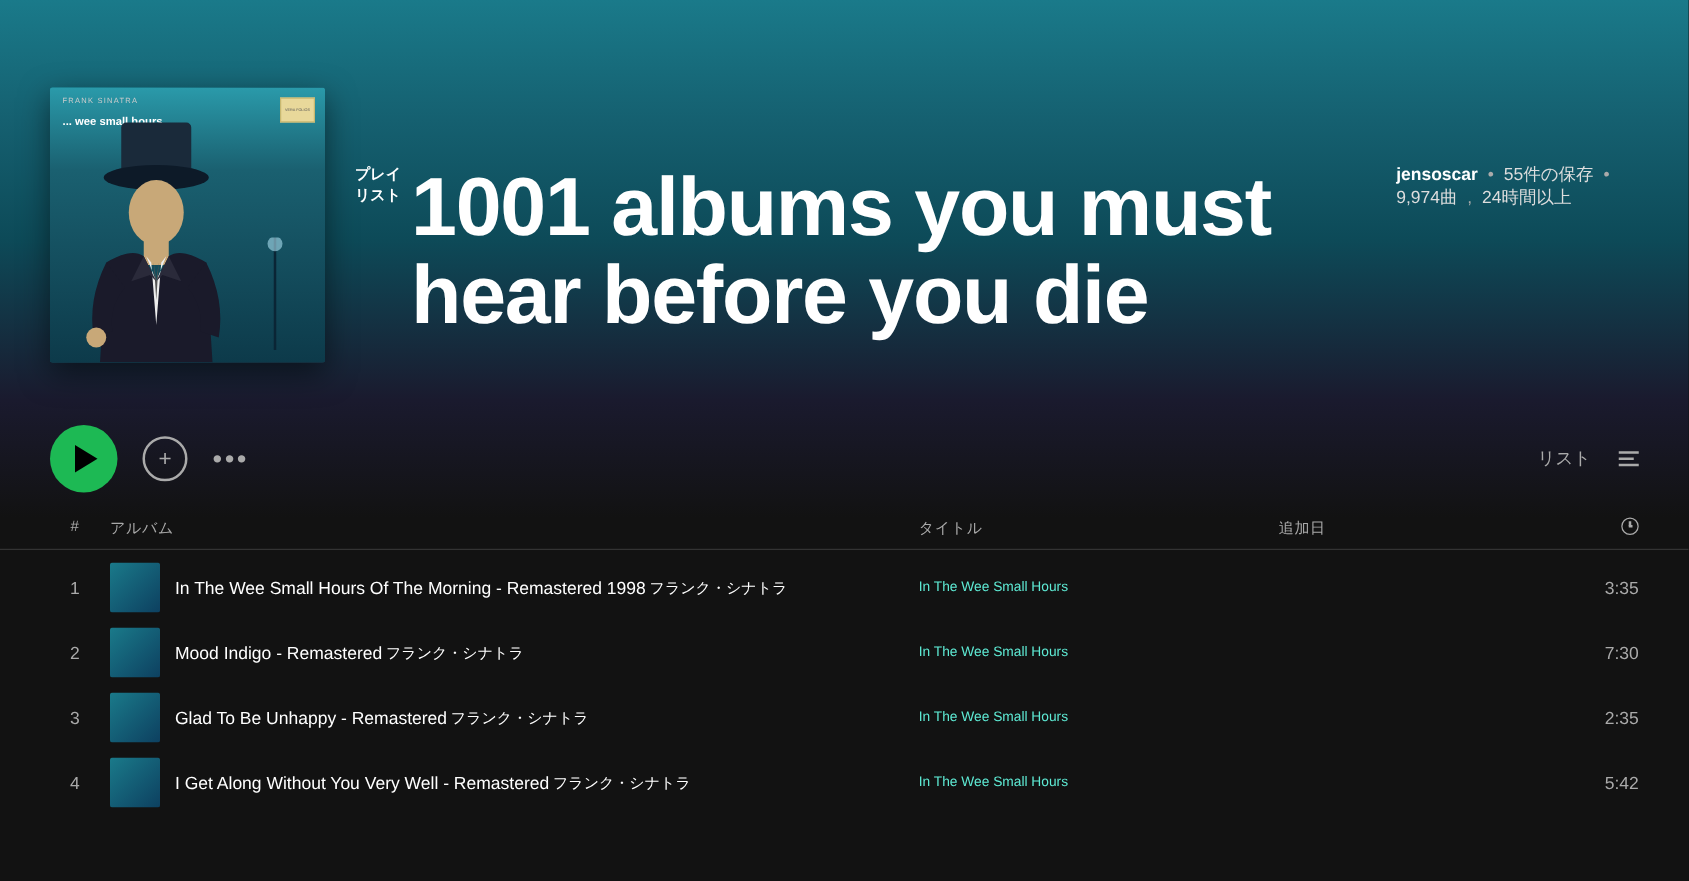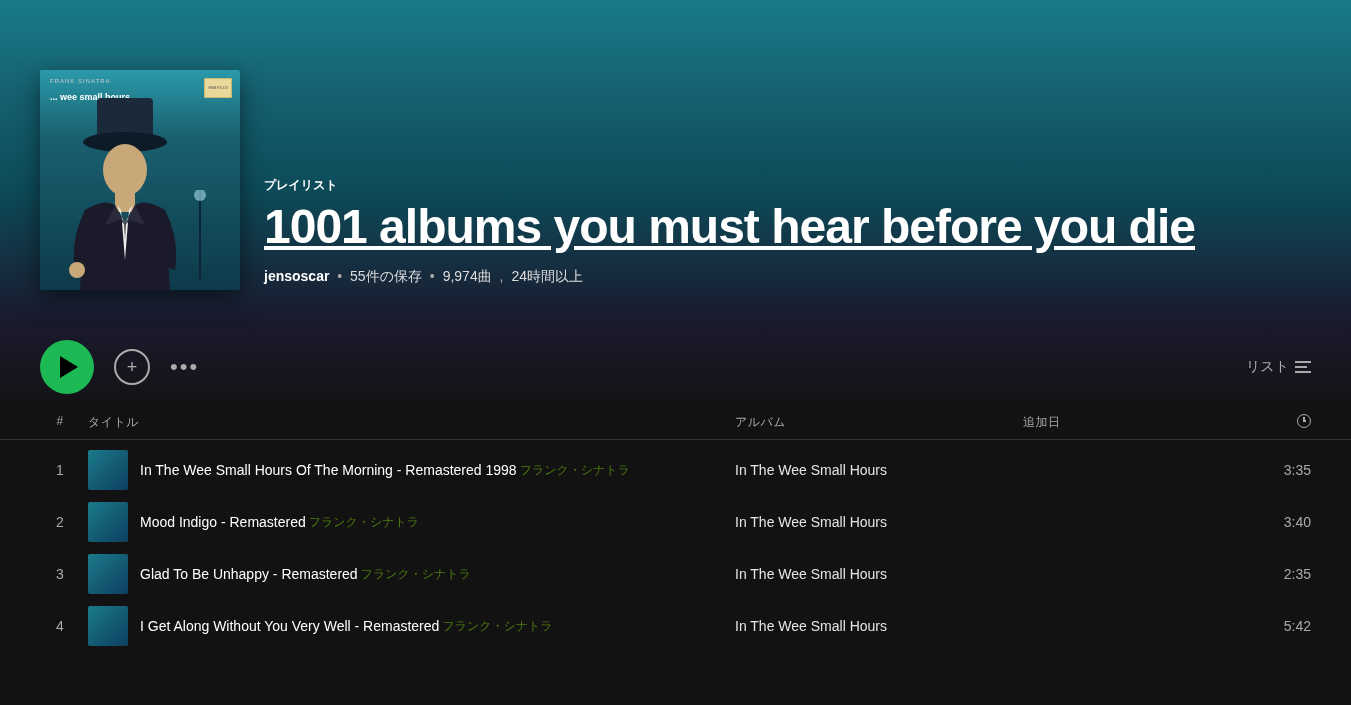--- a/index.html
+++ b/index.html
@@ -16,21 +16,21 @@
       position: relative;
       background: linear-gradient(180deg, #1a7a8a 0%, #156070 30%, #0d4a58 60%, #1a1a2e 100%);
       padding: 40px 40px 30px 40px;
       display: flex;
       align-items: flex-end;
       gap: 24px;
       min-height: 320px;
     }
 
     .album-cover {
-      width: 200px;
+      width: 220px;
       height: 220px;
       flex-shrink: 0;
       background: linear-gradient(135deg, #1a8a9a 0%, #0d5060 40%, #1a3a4a 100%);
       position: relative;
       overflow: hidden;
       border-radius: 2px;
       box-shadow: 0 8px 24px rgba(0,0,0,0.5);
     }
 
     
@@ -72,41 +72,40 @@
       color: #333;
       display: flex;
       align-items: center;
       justify-content: center;
       text-align: center;
     }
 
     .header-info {
       flex: 1;
       display: flex;
-      flex-direction: column;
+      flex-direction: row;
       justify-content: space-between;
       padding-bottom: 4px;
     }
 
     .playlist-type {
       font-size: 12px;
       font-weight: 600;
       color: #fff;
       margin-bottom: 8px;
       text-transform: none;
     }
 
     .playlist-title {
-      font-size: 48px;
+      font-size: 66px;
       font-weight: 900;
       color: #fff;
       line-height: 1.05;
       margin-bottom: 16px;
       letter-spacing: -1px;
-      text-decoration: underline;
     }
 
     .playlist-meta {
       font-size: 14px;
       color: #ddd;
     }
 
     .playlist-meta .owner {
       font-weight: 700;
       color: #fff;
@@ -175,21 +174,21 @@
 
     .list-btn {
       margin-left: auto;
       background: none;
       border: none;
       color: #aaa;
       font-size: 14px;
       cursor: pointer;
       display: flex;
       align-items: center;
-      gap: 6px;
+      gap: 22px;
     }
 
     .list-icon {
       display: flex;
       flex-direction: column;
       gap: 3px;
     }
 
     .list-icon span {
       display: block;
@@ -305,26 +304,26 @@
       font-size: 14px;
       color: #fff;
       font-weight: 400;
       white-space: nowrap;
       overflow: hidden;
       text-overflow: ellipsis;
     }
 
     .track-artist {
       font-size: 12px;
-      color: #4d7c0f;
+      color: #ffffff;
     }
 
     .track-album {
-      font-size: 14px;
-      color: #e5e5e5;
+      font-size: 11px;
+      color: #5eead4;
       white-space: nowrap;
       overflow: hidden;
       text-overflow: ellipsis;
     }
 
     .track-date {
       font-size: 14px;
       color: #aaa;
     }
 
@@ -411,22 +410,22 @@
     <div class="list-icon">
       <span></span>
       <span></span>
       <span></span>
     </div>
   </button>
 </div>
 
 <div class="track-list-header">
   <div class="col col-num">#</div>
+  <div class="col">アルバム</div>
   <div class="col">タイトル</div>
-  <div class="col">アルバム</div>
   <div class="col">追加日</div>
   <div class="col col-dur">
     <div class="clock-icon"></div>
   </div>
 </div>
 
 <div class="main-content" id="track-list">
     <div class="track-row">
     <div class="track-num">1</div>
     <div class="track-info">
@@ -448,21 +447,21 @@
       <div class="track-thumb">
         <div class="track-thumb-inner"></div>
       </div>
       <div class="track-text">
         <span class="track-name">Mood Indigo - Remastered</span>
         <span class="track-artist">フランク・シナトラ</span>
       </div>
     </div>
     <div class="track-album">In The Wee Small Hours</div>
     <div class="track-date"></div>
-    <div class="track-duration">3:40</div>
+    <div class="track-duration">7:30</div>
   </div>
     <div class="track-row">
     <div class="track-num">3</div>
     <div class="track-info">
       <div class="track-thumb">
         <div class="track-thumb-inner"></div>
       </div>
       <div class="track-text">
         <span class="track-name">Glad To Be Unhappy - Remastered</span>
         <span class="track-artist">フランク・シナトラ</span>

